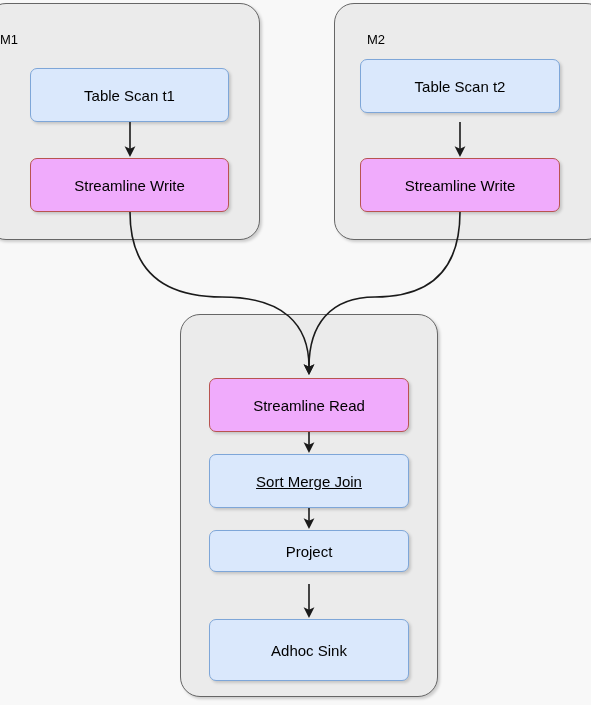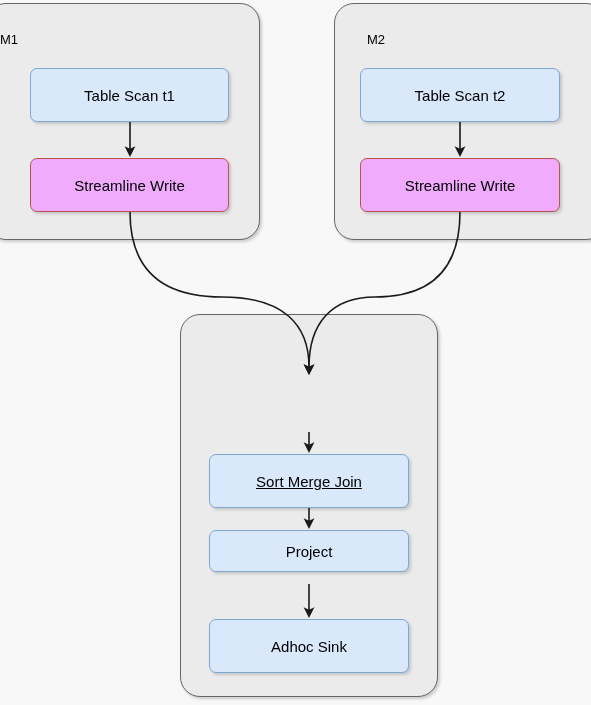--- a/index.html
+++ b/index.html
@@ -80,33 +80,34 @@
   <div class="group-label" style="left:0px; top:32px; width:260px;">M1</div>
 
   <div class="node blue" style="left:30px; top:68px; width:199px; height:54px;">Table Scan t1</div>
 
   <div class="node red" style="left:30px; top:158px; width:199px; height:54px;">Streamline Write</div>
 
   <div class="group" style="left:334px; top:3px; width:272px; height:237px;">
   </div>
   <div class="group-label" style="left:334px; top:32px; width:254px;padding-left:33px;">M2</div>
 
-  <div class="node blue" style="left:360px; top:68px; width:200px; height:54px;">Table Scan t2</div>
+  <div class="node blue" style="left:360px; top:59px; width:200px; height:54px;">Table Scan t2</div>
 
   <div class="node red" style="left:360px; top:158px; width:200px; height:54px;">Streamline Write</div>
 
   <div class="group" style="left:180px; top:314px; width:258px; height:383px;">
   </div>
 
+  <div class="node red" style="left:209px; top:378px; width:200px; height:54px;">Streamline Read</div>
 
   <div class="node blue" style="left:209px; top:454px; width:200px; height:54px;text-decoration:underline;">Sort Merge Join</div>
 
   <div class="node blue" style="left:209px; top:530px; width:200px; height:42px;">Project</div>
 
-  <div class="node blue" style="left:209px; top:619px; width:200px; height:54px;">Adhoc Sink</div>
+  <div class="node blue" style="left:209px; top:619px; width:200px; height:62px;">Adhoc Sink</div>
 
   <svg class="edges" width="591" height="705" viewBox="0 0 591 705">
 
     <g>
       <path class="edge-path" d="M 130 122 L 130 149"></path>
       <polygon class="edge-head" points="130,157 124.6,146.2 130,148.8 135.4,146.2"></polygon>
     </g>
 
     <g>
       <path class="edge-path" d="M 460 122 L 460 149"></path>

